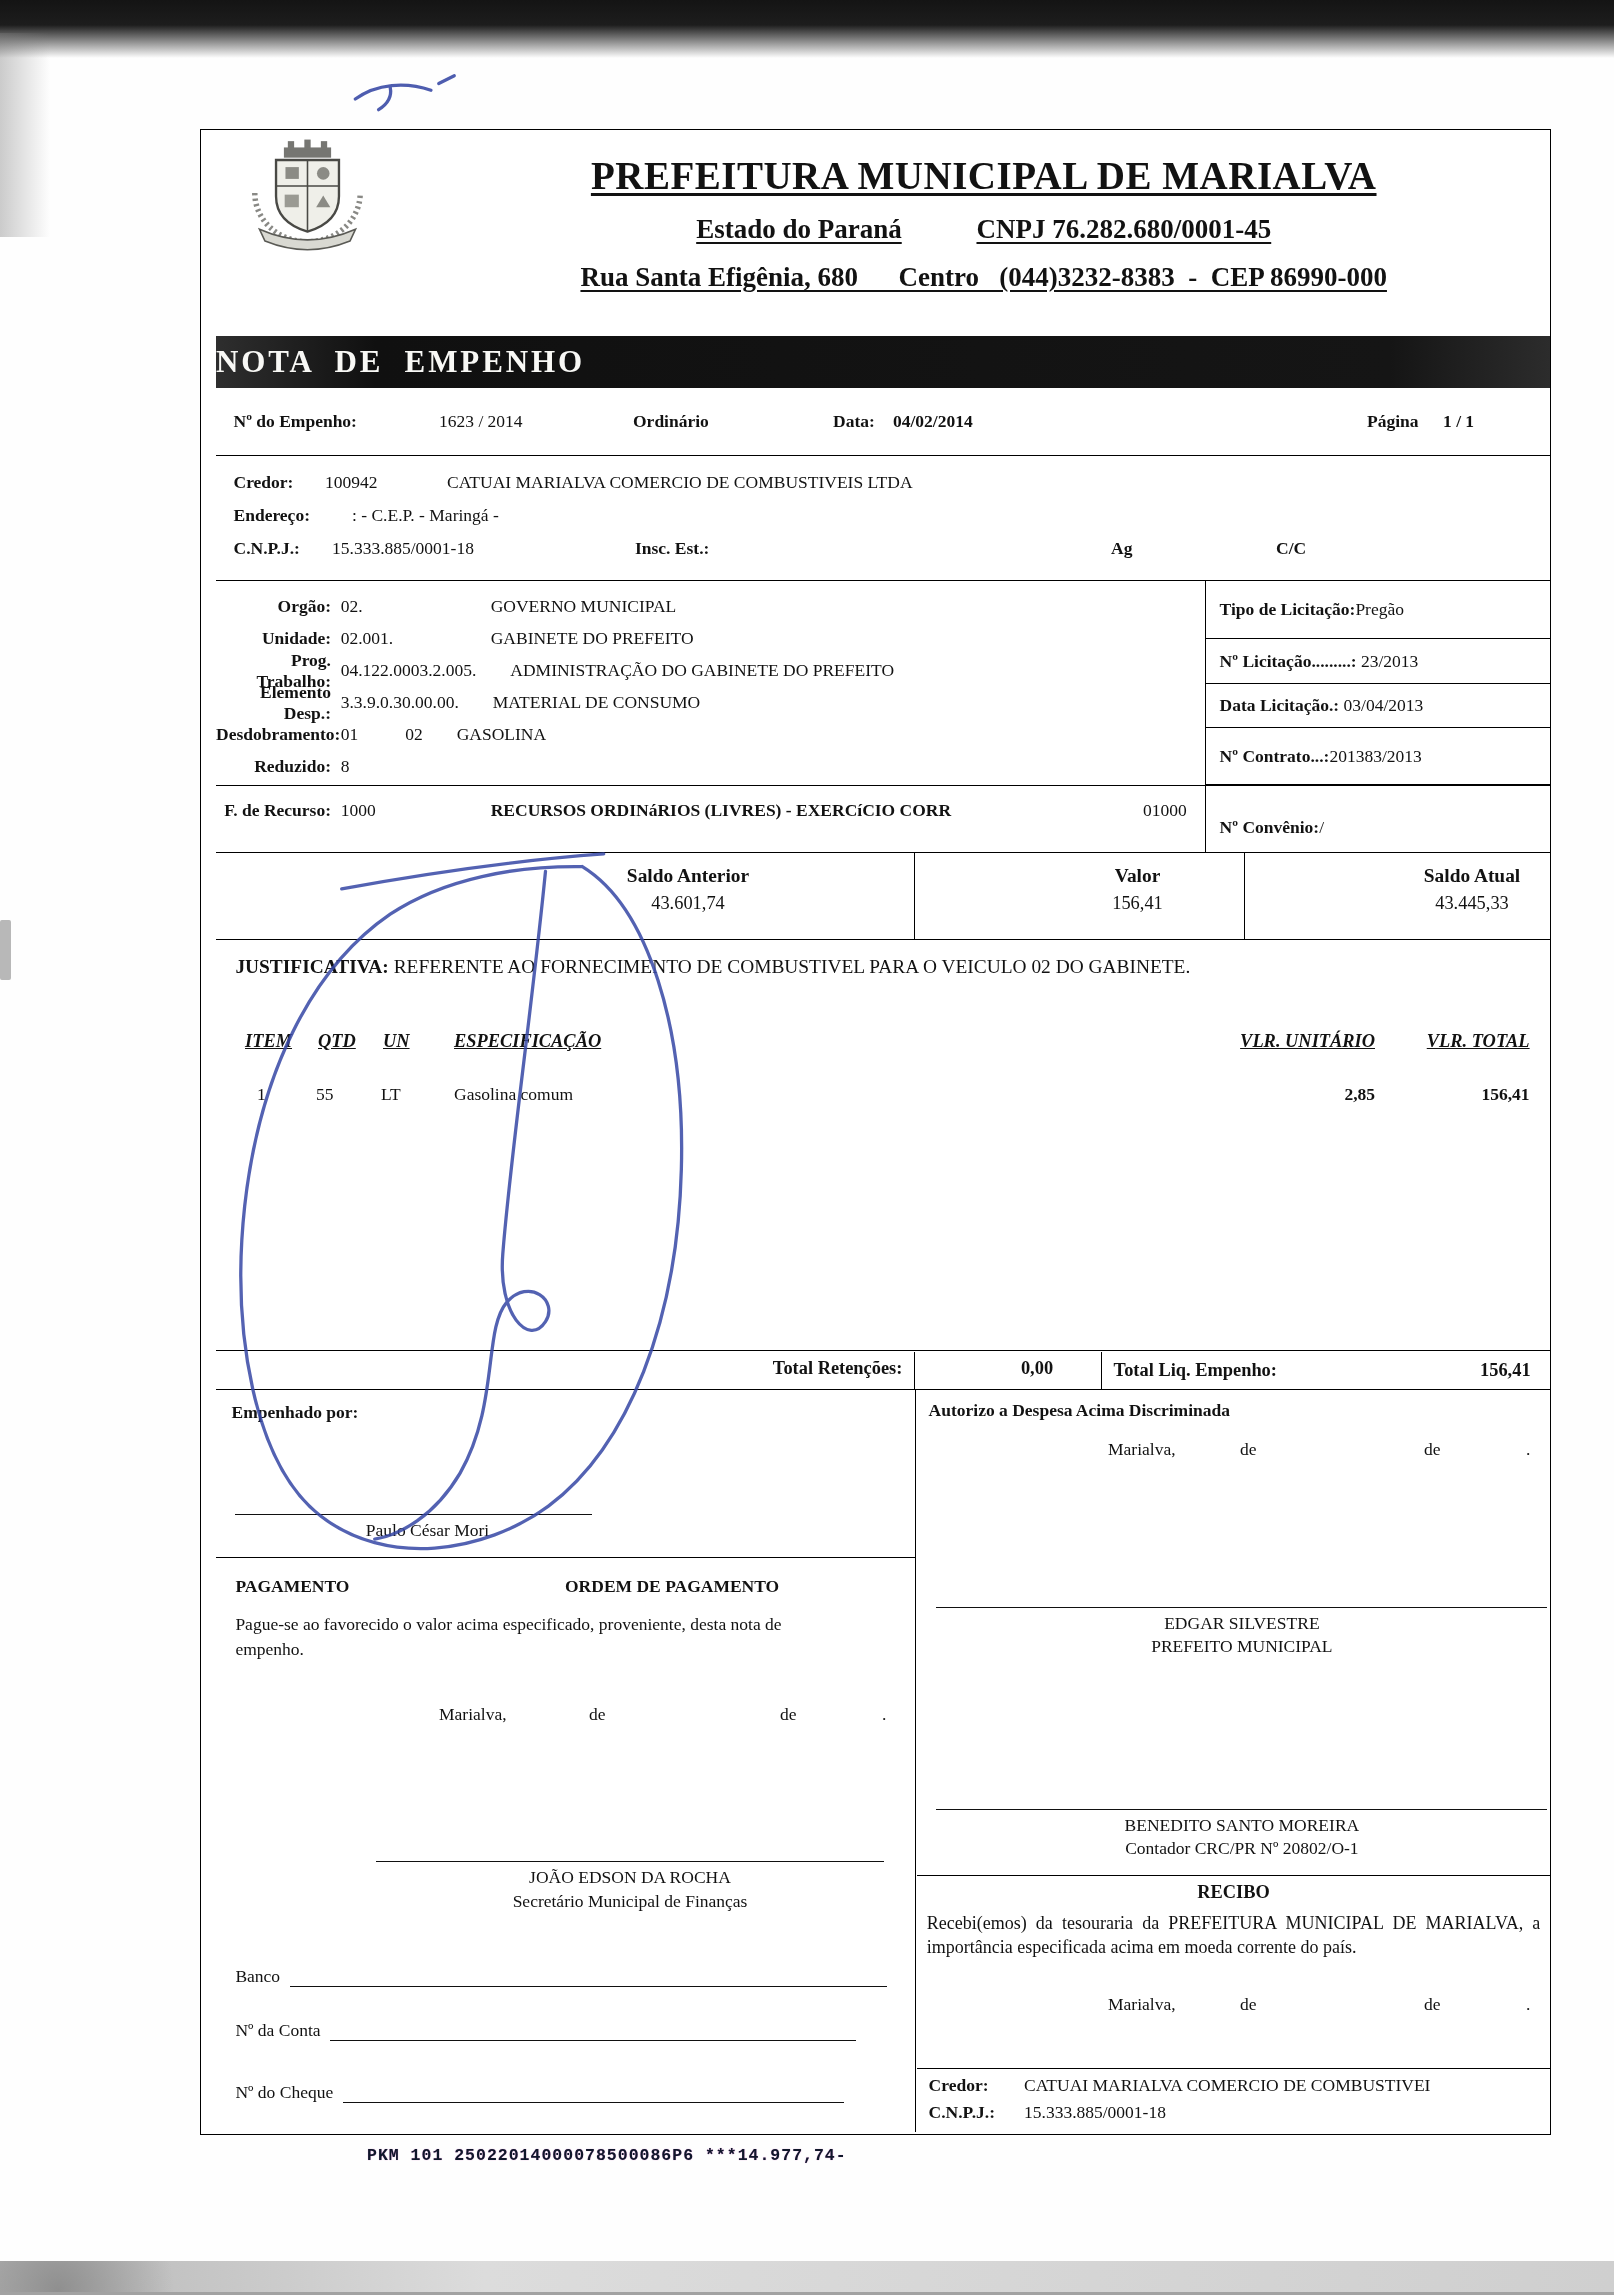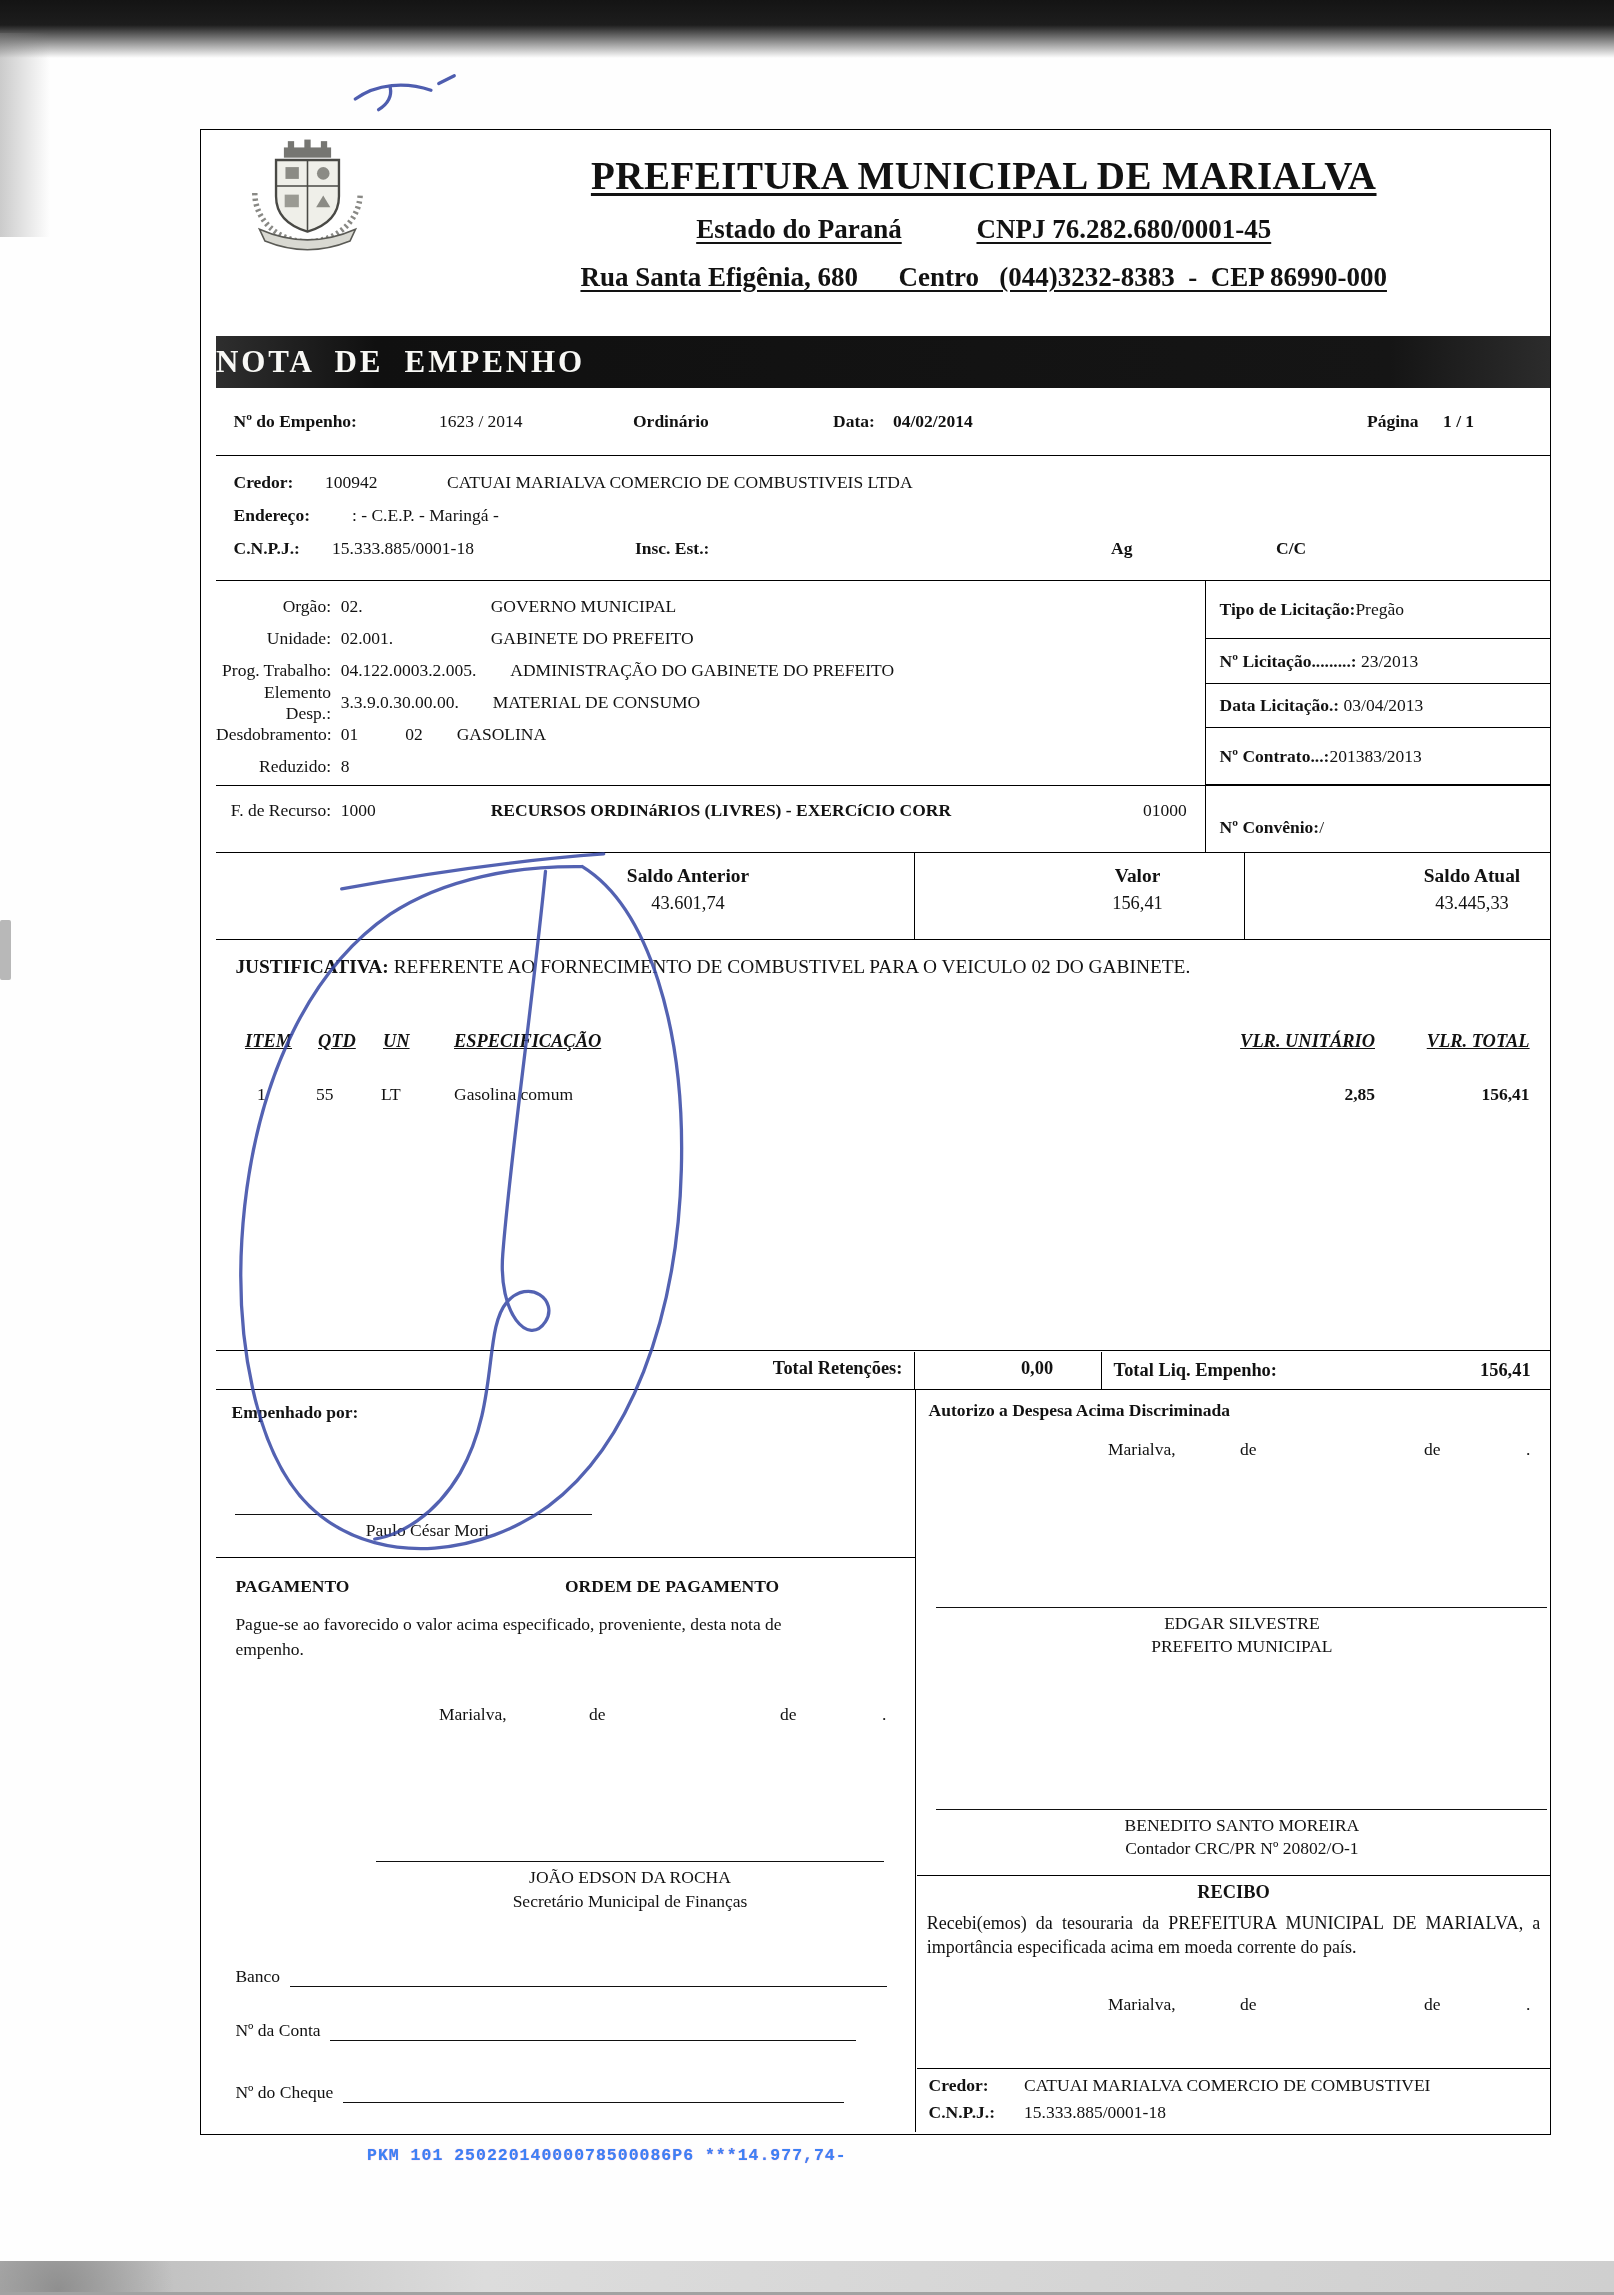--- a/index.html
+++ b/index.html
@@ -45,21 +45,21 @@
 
   
   .s-credor{top:326px;height:125px;border-bottom:1.9px solid #000;font-size:17.5px;}
   .crow{position:absolute;left:0;right:0;height:25px;}
   .crow .abs{top:0;}
 
   
   .s-budget{top:451px;height:272px;border-bottom:1.9px solid #000;font-size:17.5px;}
   .brows{padding-top:9.7px;}
   .brow{display:flex;height:32px;align-items:center;width:980px;}
-  .blab{width:115px;text-align:right;font-weight:normal;flex:none;}
+  .blab{width:115px;text-align:right;font-weight:bold;flex:none;}
   .bcode{margin-left:9.7px;min-width:116px;}
   .nw{min-width:0;}
   .bcode2{margin-left:47px;}
   .bdesc{margin-left:34px;}
   .bline{position:absolute;left:0;right:0;top:204px;border-top:1.9px solid #000;}
   .brec{position:absolute;left:0;top:219px;width:989px;display:flex;}
   .brec .xtr{position:absolute;left:927px;top:0;}
   .lic{position:absolute;left:989px;top:0;bottom:0;right:0;border-left:1.9px solid #000;}
   .lrow{box-sizing:border-box;display:flex;align-items:center;padding-left:13.6px;font-size:17.5px;border-bottom:1.9px solid #000;}
   .lrow:last-child{border-bottom:0;}
@@ -101,21 +101,21 @@
   .signame{position:absolute;text-align:center;font-size:17.5px;}
   .para{font-size:17.5px;line-height:25px;}
   .parj{font-size:18px;line-height:24px;text-align:justify;}
   .rtitle{text-align:center;padding-top:5.8px;font-size:18.4px;font-weight:bold;}
   .frow{display:flex;align-items:flex-end;}
   .frow .fill{flex:1;border-bottom:1.9px solid #111;margin-left:9.7px;height:19.4px;}
 
   
   #pen{position:absolute;left:0;top:0;width:1615px;height:2296px;pointer-events:none;z-index:10;}
   .dotmatrix{position:absolute;left:367px;top:2146px;font-family:"Liberation Mono","DejaVu Sans Mono",monospace;
-    font-size:16.5px;font-weight:bold;color:#3b82f6;letter-spacing:1px;text-shadow:0 0 1px #cf7cc8;z-index:4;}
+    font-size:16.5px;font-weight:bold;color:#0f172a;letter-spacing:1px;text-shadow:0 0 1px #cf7cc8;z-index:4;}
 </style>
 </head>
 <body>
 
 <div class="page">
 
   <div class="scan-top"></div>
   <div class="scan-smudge"></div>
   <div class="scan-nick"></div>
 

